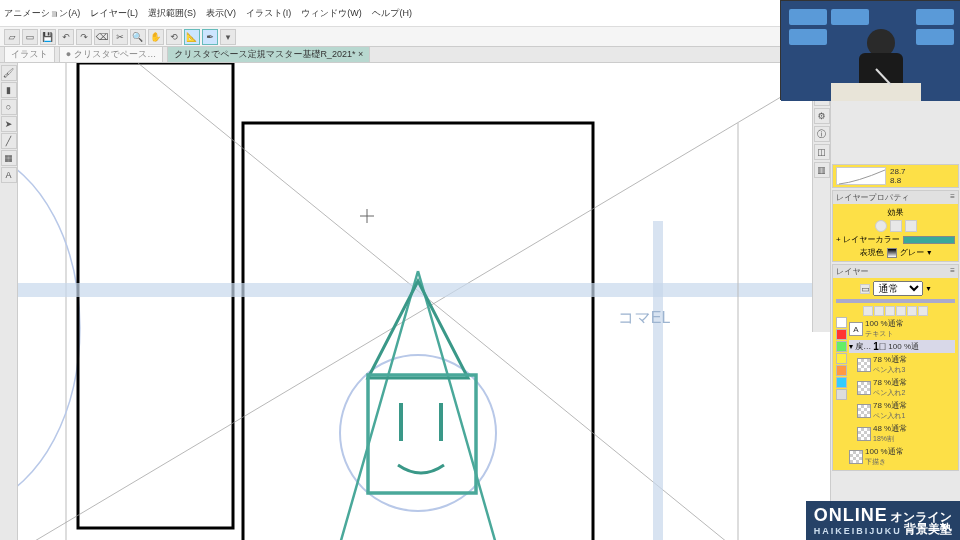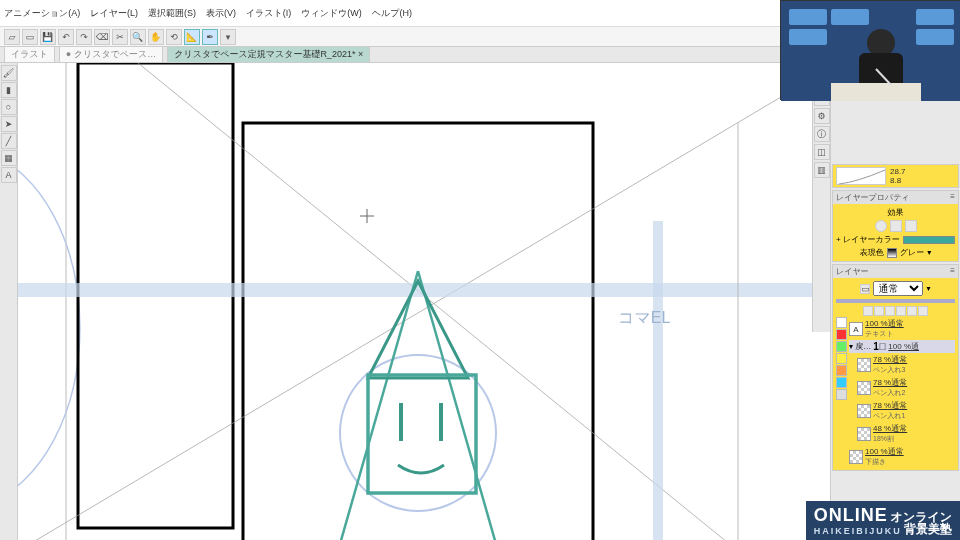--- a/index.html
+++ b/index.html
@@ -24,21 +24,21 @@
 .panel-body { padding: 2px 3px; }
 .layer-row { display: flex; align-items: center; gap: 2px; padding: 1px 0; font-size: 8px; }
 .layer-thumb { width: 14px; height: 14px; background: repeating-conic-gradient(#ccc 0 25%, #fff 0 50%) 50%/6px 6px; border: 1px solid #999; }
 .webcam { position: absolute; top: 0; right: 0; width: 180px; height: 100px; background: #1a3a5a; z-index: 100; border: 1px solid #333; }
 .webcam-bg { width: 100%; height: 100%; background: linear-gradient(#2a4a6a, #1a3a5a); position: relative; }
 .watermark { position: absolute; bottom: 0; right: 0; z-index: 101; background: rgba(20,50,90,0.92); color: #fff; padding: 4px 8px; font-weight: bold; margin-left: 27px; }
 .watermark .big { font-size: 18px; letter-spacing: 1px; display: inline-block; }
 .watermark .jp { font-size: 12px; }
 .watermark .sub { font-size: 9px; letter-spacing: 2px; color: #cde; }
 .slider-track { height: 4px; background: #ccc; position: relative; margin: 2px 0; }
-.opacity-val { font-size: 8px; color: #333; text-decoration: underline; }
+.opacity-val { font-size: 8px; color: #333; }
 svg.canvas-svg { position: absolute; top: 0; left: 0; }
 .prop-row { display: flex; align-items: center; gap: 3px; padding: 1px 0; font-size: 8px; justify-content: center; }
 .mini-curve { width: 50px; height: 18px; background: #fff; border: 1px solid #ccc; }
 .swatch-row { display: flex; gap: 1px; flex-wrap: wrap; }
 .swatch-row .sw { width: 11px; height: 11px; border: 1px solid #bbb; }
 </style>
 </head>
 <body>
 
 <div class="menubar">

